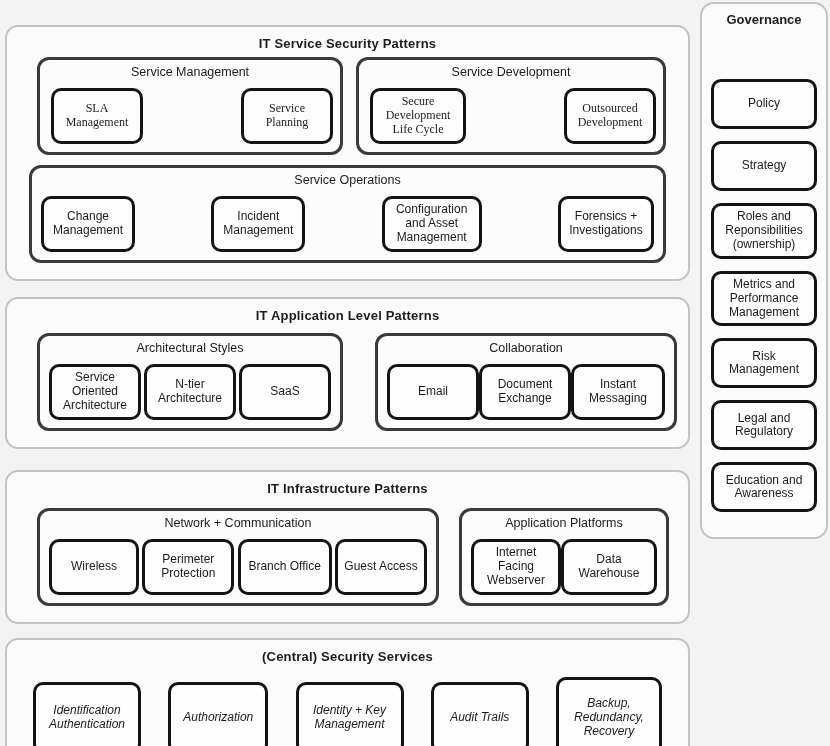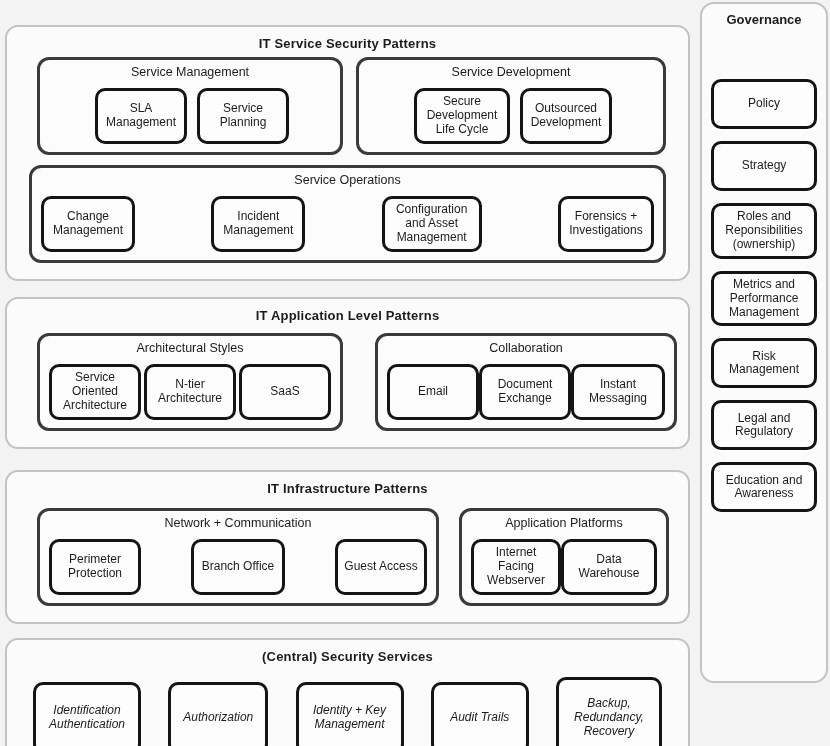--- a/index.html
+++ b/index.html
@@ -55,21 +55,21 @@
   .g306{flex:0 0 306px;}
   .g402{flex:0 0 402px;}
   .gfill{flex:1 1 auto;}
   .gh96{height:98px;}
   .row1{margin-top:6px;}
   .row2{margin-top:10px;}
   .row-s2{margin-top:10px;gap:32px;}
   .row-s3{margin-top:12px;}
 
   .leaf-row{display:flex;align-items:center;}
-  .leaf-row.left{justify-content:center;gap:10px;padding-left:4px;}
+  .leaf-row.left{justify-content:space-between;gap:10px;padding-left:4px;font-family:Liberation Serif, serif;}
   .leaf-row.spread{justify-content:space-between;padding:0 2px;}
   .leaf-row.inrow{height:62px;margin-top:1px;}
 
   
   .leaf{
     box-sizing:border-box;
     border:3px solid #141414;
     border-radius:10px;
     background:#fdfdfd;
     display:flex;
@@ -84,21 +84,21 @@
   .w96{width:96px;}.w98{width:98px;}.w100{width:100px;}
   .w106{width:106px;}.w108{width:108px;}
 
   
   .s4row{margin-top:13px;display:flex;justify-content:space-between;align-items:center;padding:0 4px;font-style:italic;}
   .s4leaf{min-height:72px;}
   .s4leaf.backup{min-height:82px;}
 
   
   .gov{
-    position:absolute;left:700px;top:2px;width:128px;height:681px;
+    position:absolute;left:700px;top:2px;width:128px;height:537px;
     box-sizing:border-box;
     border:2px solid #c3c3c3;
     border-radius:14px;
     background:#fbfbfb;
     padding:8px 9px;
   }
   .gov-title{text-align:center;font-weight:bold;font-size:13px;}
   .gov-items{display:flex;flex-direction:column;align-items:center;gap:12px;margin-top:52px;}
   .gov-leaf{width:106px;min-height:50px;}
 </style>
@@ -159,20 +159,21 @@
         </div>
       </div>
     </div>
 
     <div class="section s3">
       <div class="section-title">IT Infrastructure Patterns</div>
       <div class="grow gap20 row-s3">
         <div class="group g402 gh96">
           <div class="group-title">Network + Communication</div>
           <div class="leaf-row spread inrow">
+            <div class="leaf w90">Wireless</div>
             <div class="leaf w92">Perimeter Protection</div>
             <div class="leaf w94">Branch Office</div>
             <div class="leaf w92">Guest Access</div>
           </div>
         </div>
         <div class="group gfill gh96">
           <div class="group-title">Application Platforms</div>
           <div class="leaf-row spread inrow">
             <div class="leaf w90">Internet Facing Webserver</div>
             <div class="leaf w96">Data Warehouse</div>

